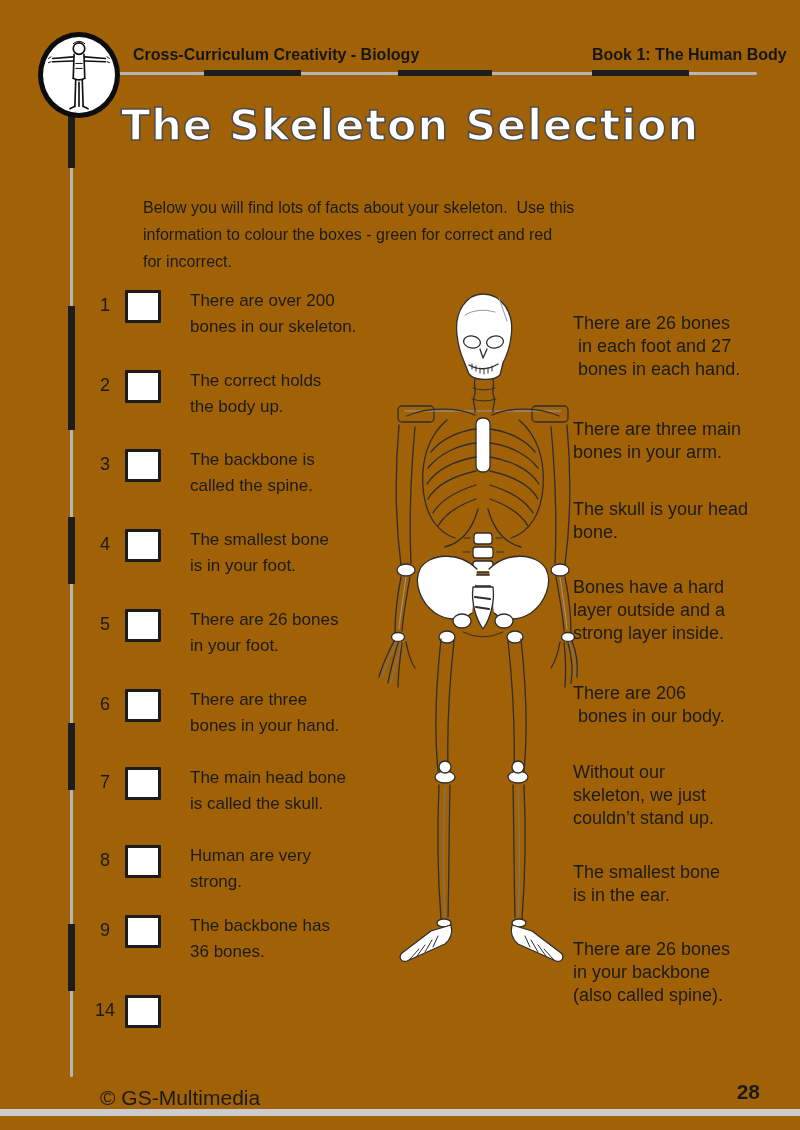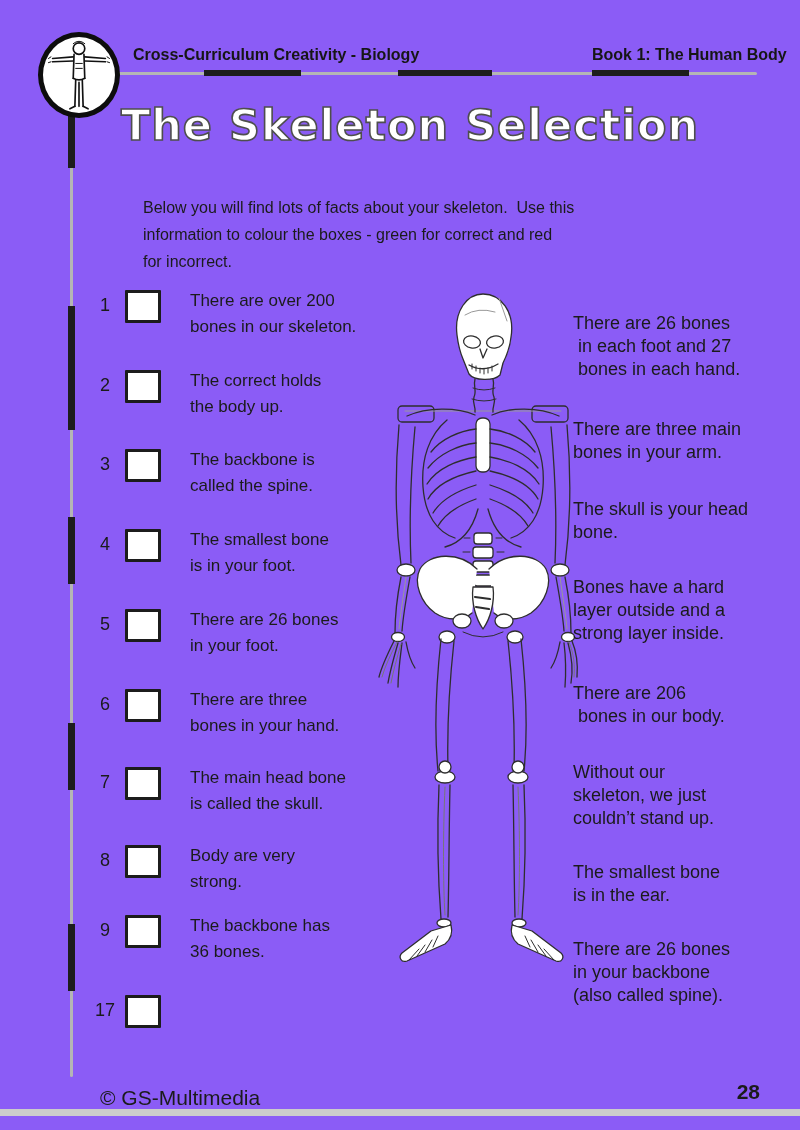--- a/index.html
+++ b/index.html
@@ -1,17 +1,17 @@
 <!DOCTYPE html>
 <html><head>
 <meta charset="utf-8">
 <style>
   html,body{margin:0;padding:0;background:#888;}
   #page{
-    position:relative;width:800px;height:1130px;background:#8b5cf6;
+    position:relative;width:800px;height:1130px;background:#a16207;
     font-family:"Liberation Sans",sans-serif;color:#1b1b1b;overflow:hidden;
     margin:0 auto;
   }
   .abs{position:absolute;}
   .preline{white-space:pre-wrap;}
 
   
   .hdr-text{font-size:16px;font-weight:bold;color:#161616;}
   #hdr-left{left:133px;top:46px;}
   #hdr-right{left:562px;top:46px;margin-left:30px;}
@@ -133,31 +133,31 @@
   </div>
   <div class="abs check-item" style="top:765px">
     <span class="ci-num">7</span>
     <span class="ci-box"></span>
     <span class="ci-label preline">The main head bone
 is called the skull.</span>
   </div>
   <div class="abs check-item" style="top:843px">
     <span class="ci-num">8</span>
     <span class="ci-box"></span>
-    <span class="ci-label preline">Body are very
+    <span class="ci-label preline">Human are very
 strong.</span>
   </div>
   <div class="abs check-item" style="top:913px">
     <span class="ci-num">9</span>
     <span class="ci-box"></span>
     <span class="ci-label preline">The backbone has
 36 bones.</span>
   </div>
   <div class="abs check-item" style="top:993px">
-    <span class="ci-num">17</span>
+    <span class="ci-num">14</span>
     <span class="ci-box"></span>
   </div>
 
   <svg class="abs" id="skeleton" width="205" height="680" viewBox="0 0 205 680">
     <g stroke="#2e2e2e" stroke-width="1.3" fill="none" stroke-linecap="round" stroke-linejoin="round">
 
       <rect x="23" y="121" width="36" height="16" rx="4"></rect>
       <rect x="157" y="121" width="36" height="16" rx="4"></rect>
       <path d="M30,126 L186,126" stroke="#999" stroke-width="1"></path>
 

